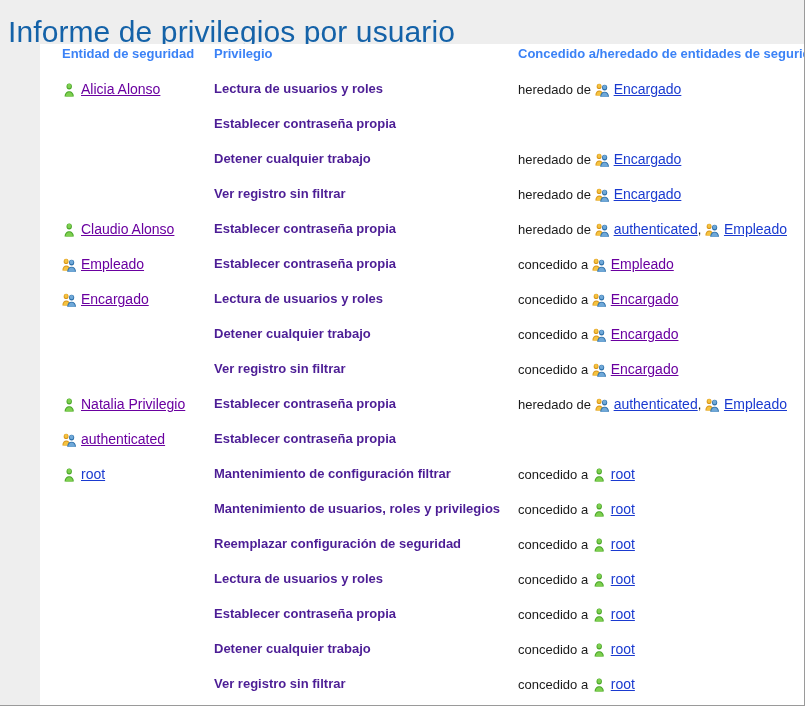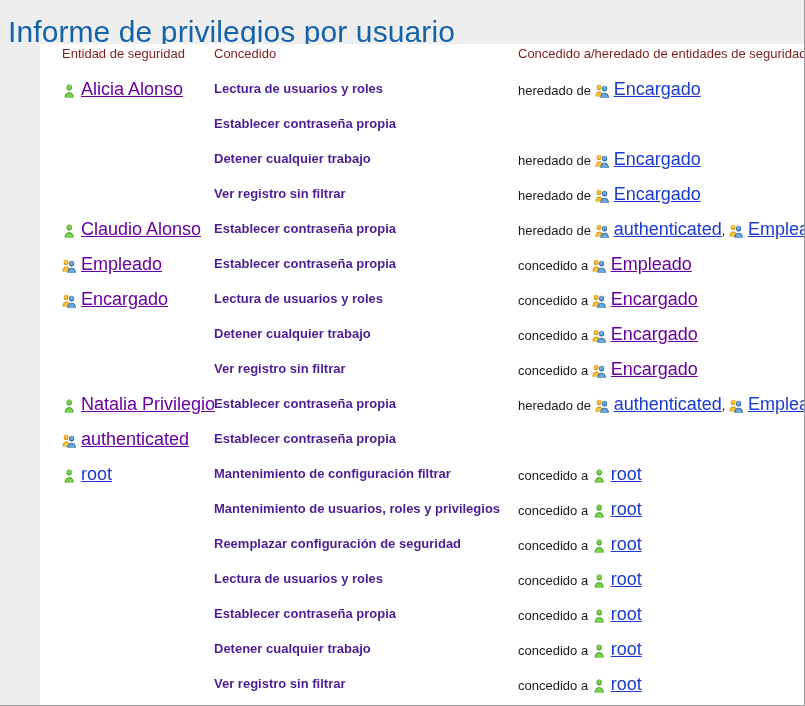--- a/index.html
+++ b/index.html
@@ -67,22 +67,22 @@
     white-space: nowrap;
     font-size: 13px;
     line-height: 20px;
   }
   .col-entity   { left: 22px;  width: 152px; }
   .col-priv     { left: 174px; width: 304px; }
   .col-granted  { left: 478px; width: 286px; }
 
   .hdr-row { height: 35px; }
   .hdr {
-    font-weight: normal;
-    color: #7f1d1d;
+    font-weight: bold;
+    color: #3b82f6;
     font-size: 13px;
     line-height: 20px;
   }
   .priv-text {
     font-weight: bold;
     color: #4c1d95;
     font-size: 13px;
   }
   .plain {
     color: #1a1a1a;
@@ -92,21 +92,21 @@
 
   .princ {
     display: inline-block;
     white-space: nowrap;
     vertical-align: baseline;
   }
   .princ + .sep { color: #1a1a1a; }
 
   a.link {
     text-decoration: underline;
-    font-size: 18px;
+    font-size: 14px;
     cursor: pointer;
   }
   a.link.visited { color: #6a00a0; }
   a.link.unvisited { color: #1a3ad0; }
 
   .ic {
     display: inline-block;
     width: 15px;
     height: 14px;
     vertical-align: -3px;
@@ -121,21 +121,21 @@
 <div id="app">
 
   <div class="title-bar">
     <div class="report-title">Informe de privilegios por usuario</div>
   </div>
 
   <div class="content-pane">
     <div class="grid" id="grid">
         <div class="row hdr-row">
           <div class="cell col-entity hdr">Entidad de seguridad</div>
-          <div class="cell col-priv hdr">Concedido</div>
+          <div class="cell col-priv hdr">Privilegio</div>
           <div class="cell col-granted hdr">Concedido a/heredado de entidades de seguridad</div>
         </div>
         <div class="row">
           <div class="cell col-entity"><span class="princ"><span class="ic"><svg width="15" height="14" viewBox="0 0 15 14">
                   <ellipse cx="7.2" cy="3.6" rx="2.7" ry="3.0" fill="#4aa62a"></ellipse>
                   <ellipse cx="7.2" cy="3.0" rx="1.9" ry="2.2" fill="#7ed04f"></ellipse>
                   <path d="M2.6 13.6c0-3.3 2.1-5.3 4.6-5.3s4.6 2.0 4.6 5.3z" fill="#4aa62a"></path>
                   <path d="M3.6 13.6c0-2.7 1.6-4.3 3.6-4.3s3.6 1.6 3.6 4.3z" fill="#7ed04f"></path>
                 </svg></span><a class="link visited">Alicia Alonso</a></span></div>
           <div class="cell col-priv"><span class="priv-text">Lectura de usuarios y roles</span></div>

